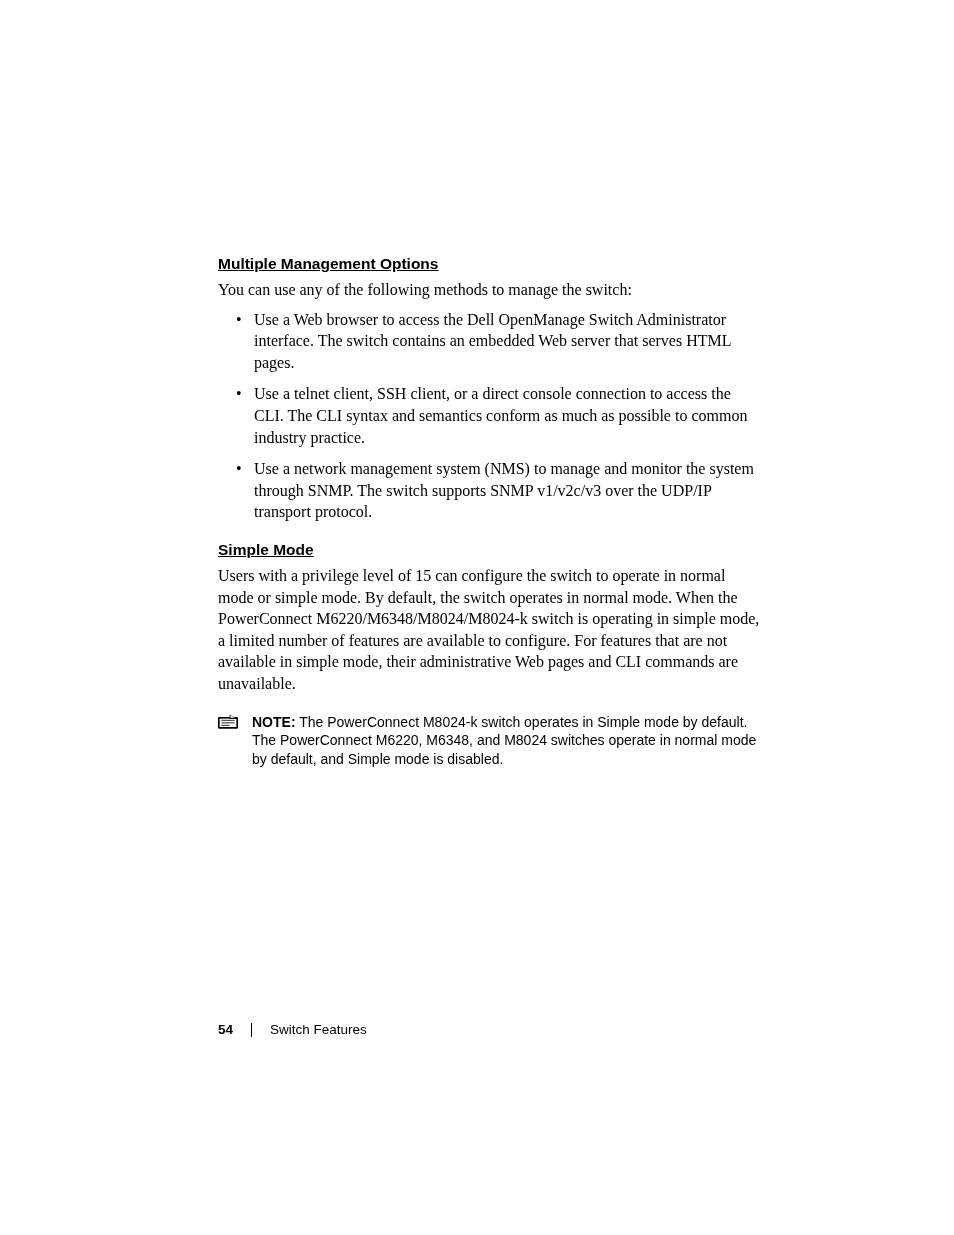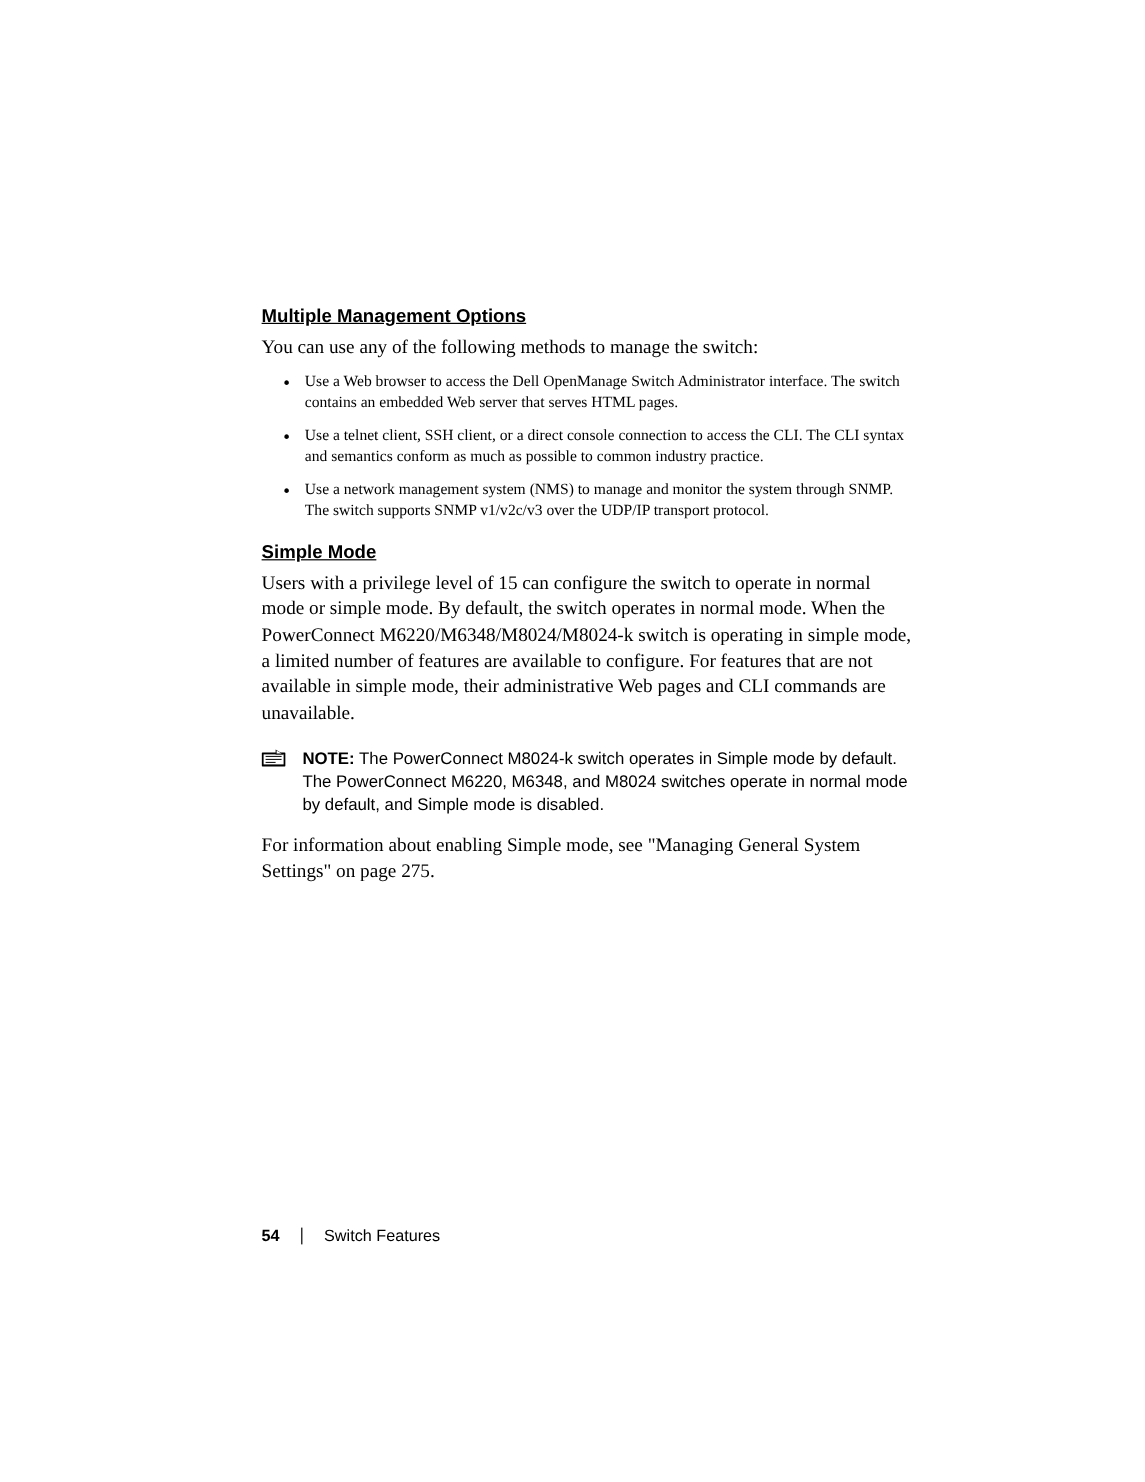--- a/index.html
+++ b/index.html
@@ -38,21 +38,21 @@
   }
   ul.bullets {
     list-style: none;
     padding: 0;
     margin: 6px 0 18px 0;
   }
   ul.bullets li {
     position: relative;
     padding-left: 36px;
     margin-bottom: 10px;
-    font-size: 13px;
+    font-size: 16px;
     line-height: 1.35;
   }
   ul.bullets li::before {
     content: "•";
     position: absolute;
     left: 18px;
     top: 0;
     font-size: 16px;
   }
   .section-gap {
@@ -125,21 +125,20 @@
         <line x1="4" y1="13" x2="14" y2="13" stroke="#000" stroke-width="1"></line>
         <path d="M14 0 L22 5 L14 5 Z" fill="#000"></path>
         <path d="M15 1 L20 4 L15 4 Z" fill="#fff"></path>
       </svg>
     </span>
     <div class="note-text">
       <span class="note-label">NOTE:</span><span> The PowerConnect M8024-k switch operates in Simple mode by default. The PowerConnect M6220, M6348, and M8024 switches operate in normal mode by default, and Simple mode is disabled.</span>
     </div>
   </div>
 
-  <p class="body-text">For information about enabling Simple mode, see "Managing General System Settings" on page 275.</p>
 
 </div>
 
 <div class="footer">
   <span class="pnum">54</span>
   <span class="divider"></span>
   <span>Switch Features</span>
 </div>
 
 </body></html>

